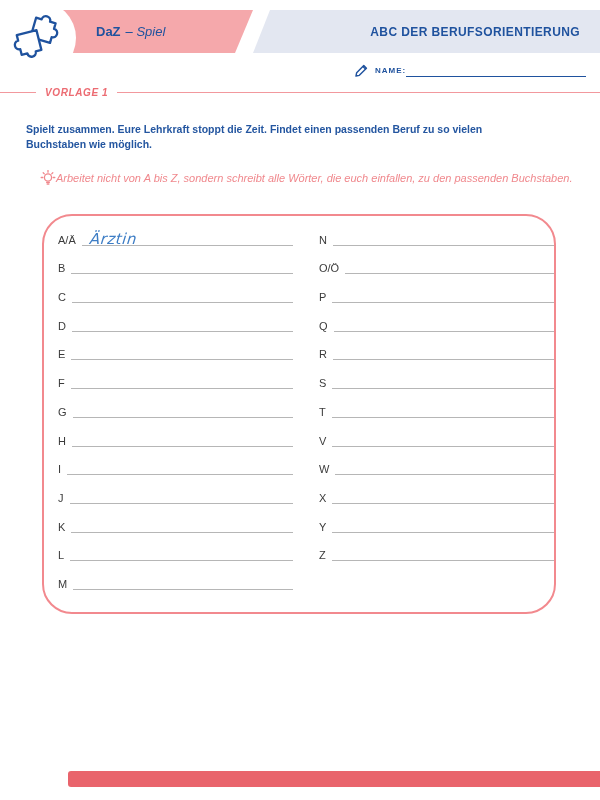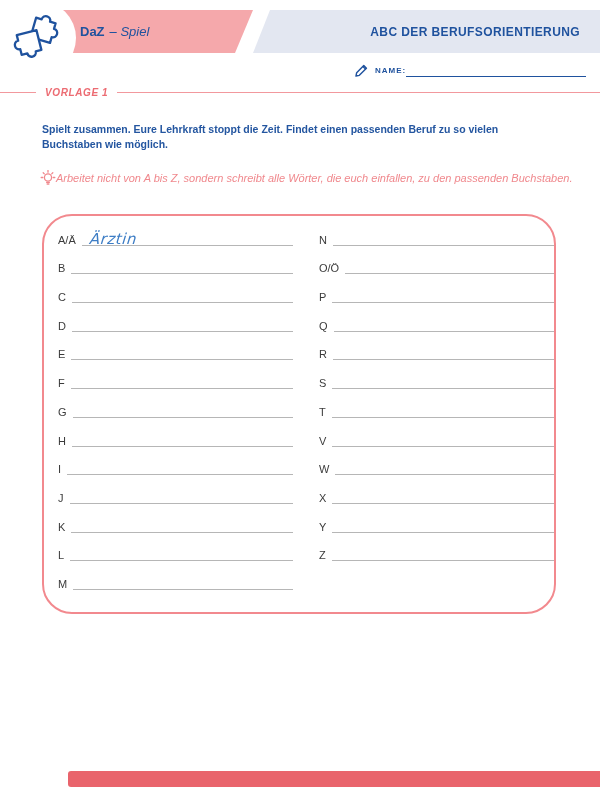--- a/index.html
+++ b/index.html
@@ -6,21 +6,21 @@
   .page{position:relative;width:600px;height:800px;background:#fff;overflow:hidden;
         font-family:"Liberation Sans",sans-serif;}
 
   
   .band-pink{position:absolute;left:36px;top:10px;width:217px;height:43px;background:#f5a8ab;
              clip-path:polygon(0 0,100% 0,calc(100% - 18px) 100%,0 100%);}
   .band-gray{position:absolute;left:253px;top:10px;width:347px;height:43px;background:#e3e7f1;
              clip-path:polygon(17px 0,100% 0,100% 100%,0 100%);}
   .logo-circle{position:absolute;left:2px;top:1px;width:74px;height:74px;border-radius:50%;
                background:#fff;display:flex;align-items:center;justify-content:center;}
-  .brand{position:absolute;left:80px;top:10px;height:43px;display:flex;align-items:center;
+  .brand{position:absolute;left:96px;top:10px;height:43px;display:flex;align-items:center;
          color:#1f529e;font-size:13px;}
   .brand .b{font-weight:bold;}
   .brand .i{font-style:italic;margin-left:5px;}
   .head-title{position:absolute;left:260px;top:10px;right:20px;height:43px;display:flex;
               align-items:center;justify-content:flex-end;color:#1f529e;font-size:12px;
               font-weight:bold;letter-spacing:.4px;}
 
   
   .name-row{position:absolute;left:354px;top:62px;display:flex;align-items:center;}
   .name-label{color:#1f529e;font-size:8px;font-weight:bold;letter-spacing:1px;margin-left:5px;}
@@ -28,21 +28,21 @@
 
   
   .vorlage{position:absolute;left:0;right:0;top:85px;height:14px;display:flex;align-items:center;}
   .vr-line{border-top:1.5px solid #f2989d;}
   .vr-short{width:36px;}
   .vr-long{flex:1;}
   .vr-text{color:#ec6b72;font-size:10px;font-weight:bold;font-style:italic;
            letter-spacing:.6px;margin:8px 9px;}
 
   
-  .instructions{position:absolute;left:42px;top:122px;width:535px;color:#2456a0;
+  .instructions{position:absolute;left:26px;top:122px;width:535px;color:#2456a0;
                 font-size:10.5px;font-weight:bold;line-height:1.45;}
 
   
   .tip{position:absolute;left:40px;top:170px;display:flex;align-items:center;}
   .tip-text{color:#f0888d;font-size:11px;font-style:italic;}
 
   
   .letterbox{position:absolute;left:42px;top:214px;width:514px;height:400px;
              border:2px solid #f2898e;border-radius:30px;box-sizing:border-box;
              padding:4px 0 0 14px;}

